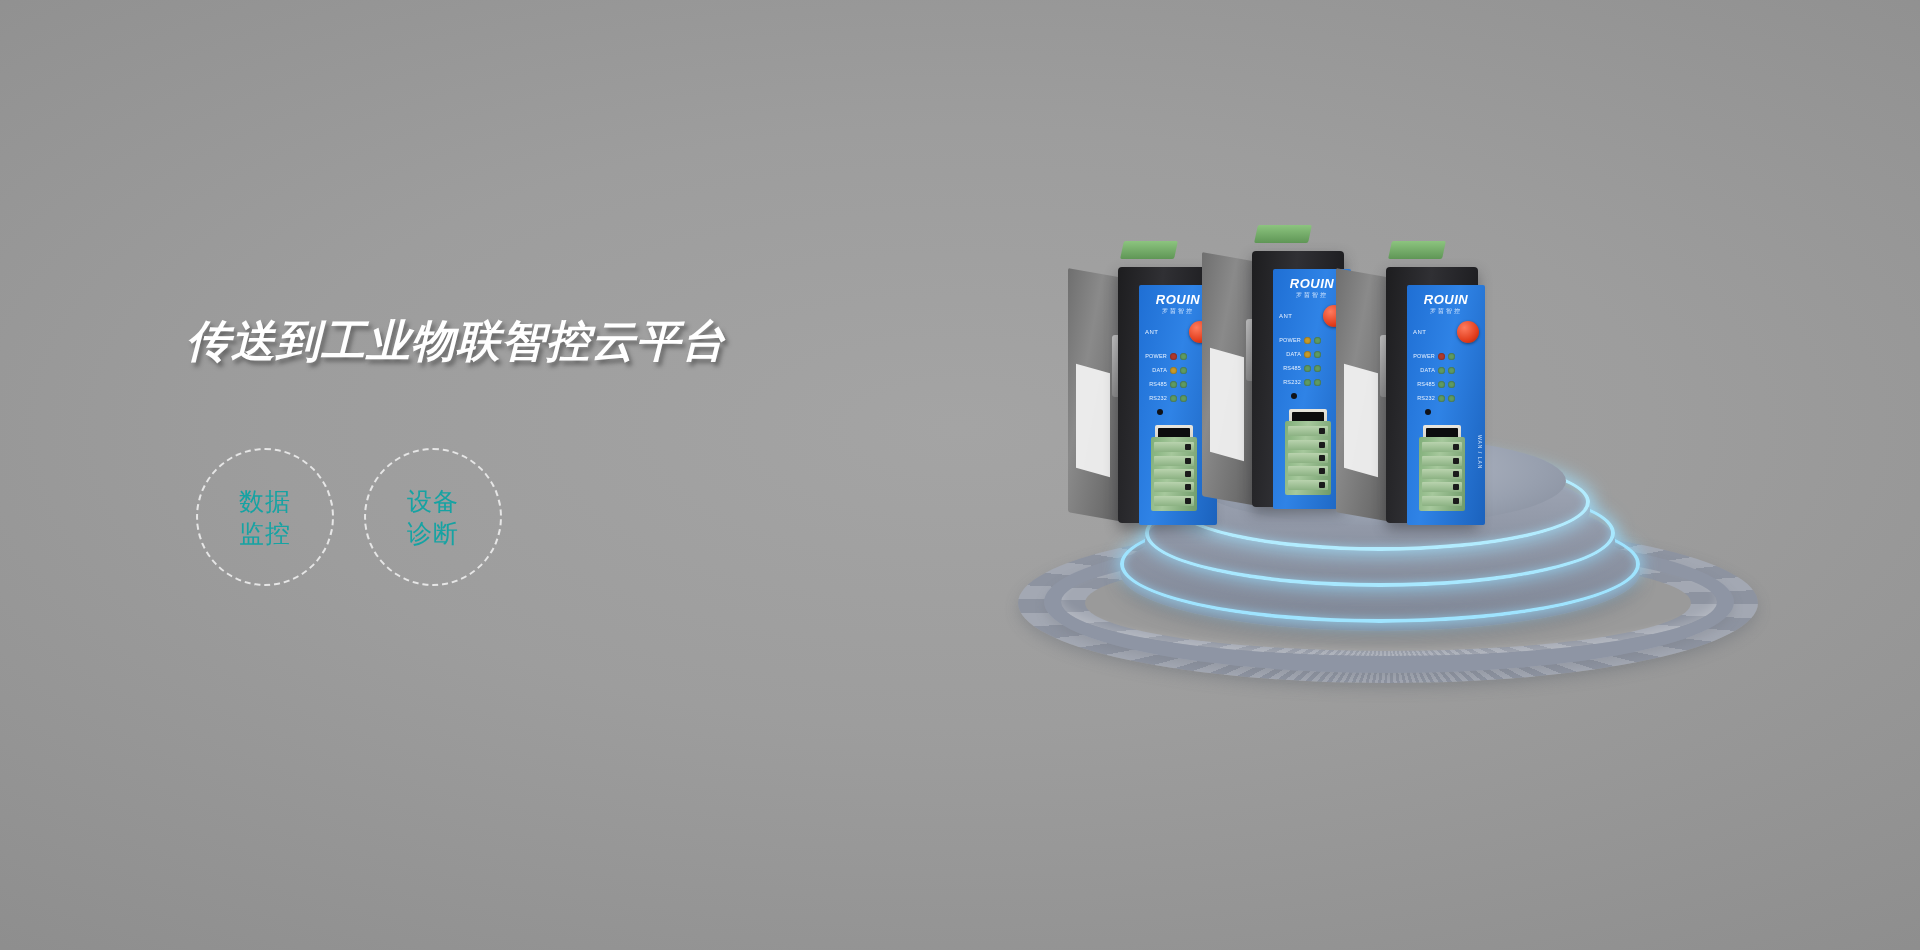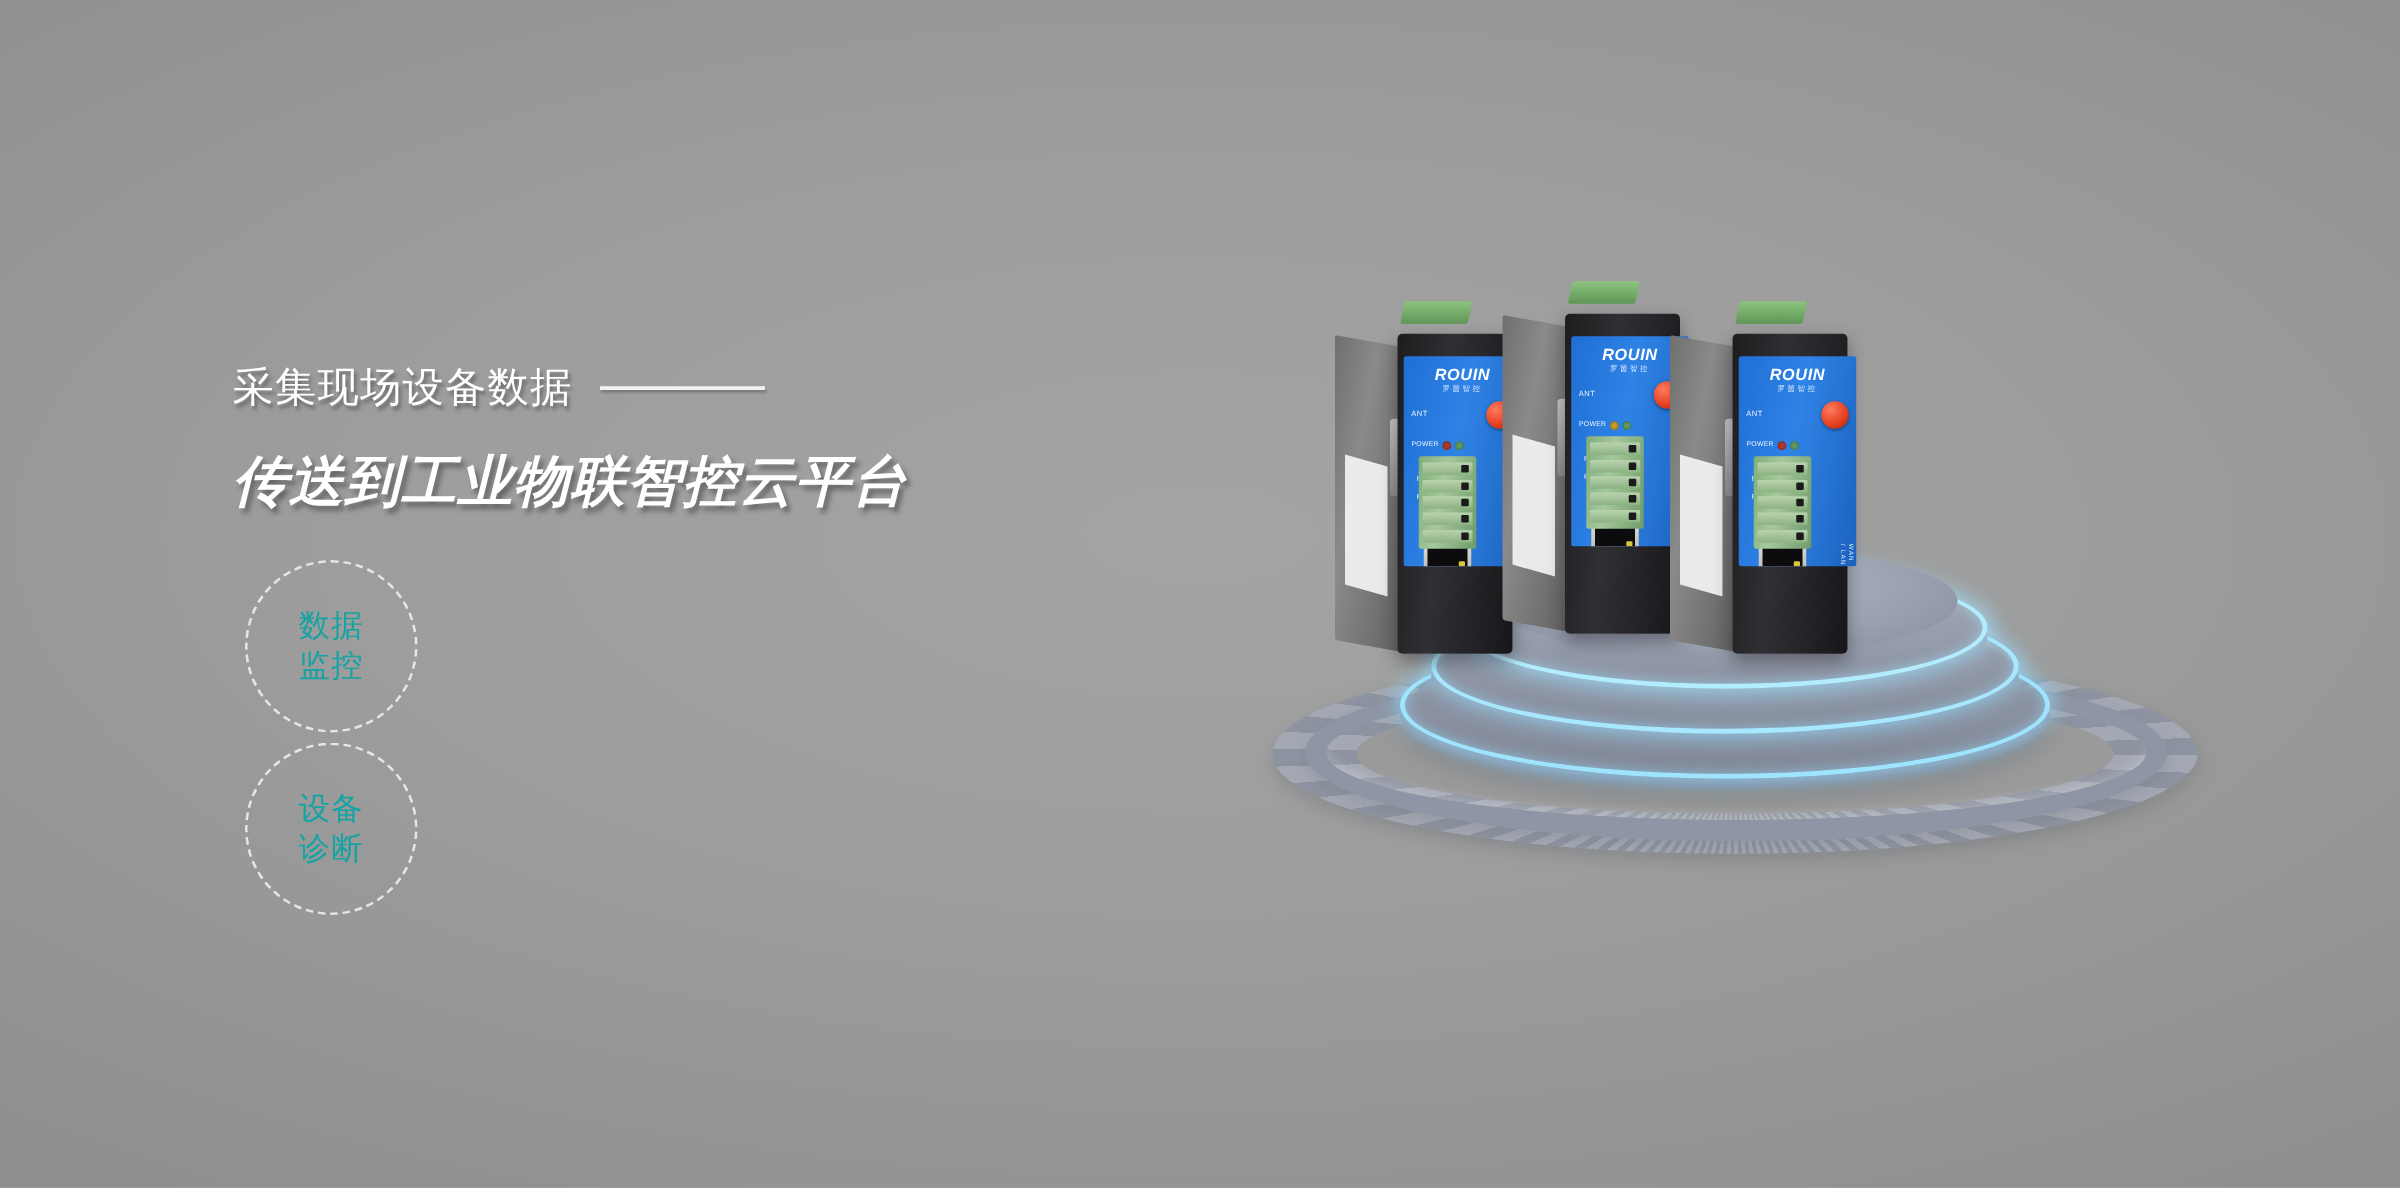--- a/index.html
+++ b/index.html
@@ -56,22 +56,21 @@
     white-space: nowrap;
     text-shadow: 3px 4px 4px rgba(55,55,55,.55);
   }
 
   
   .circles {
     position: absolute;
     left: 196px;
     top: 448px;
     display: flex;
-    gap: 8px;
-    flex-direction: column;
+    gap: 30px;
   }
   .circle {
     width: 134px;
     height: 134px;
     border-radius: 50%;
     border: 2px dashed #e6e6e6;
     display: flex;
     flex-direction: column;
     align-items: center;
     justify-content: center;
@@ -242,28 +241,27 @@
     top: 10px;
     width: 92px;
     height: 256px;
     background: linear-gradient(95deg, #1d1d1f 0%, #303034 40%, #17171a 100%);
     border-radius: 4px;
     box-shadow: 0 6px 14px rgba(40,40,45,.45);
   }
   
   .face {
     position: absolute;
-    left: 5px;
+    left: 21px;
     top: 18px;
     width: 78px;
-    height: 168px;
+    height: 240px;
     background: linear-gradient(100deg, #1f6fd4 0%, #2f83e6 45%, #1b62bd 100%);
     border-radius: 2px;
     overflow: hidden;
-    padding-left: 16px;
   }
   .brand {
     position: absolute;
     top: 7px;
     left: 0;
     width: 100%;
     text-align: center;
     color: #ffffff;
     font-size: 13px;
     font-weight: 700;
@@ -416,24 +414,20 @@
     writing-mode: vertical-rl;
     letter-spacing: 1px;
   }
 </style>
 </head>
 <body>
 
 <div class="banner">
 
   <div class="copy">
-    <div class="headline-row">
-      <div class="headline-1">采集现场设备数据</div>
-      <div class="headline-rule"></div>
-    </div>
     <div class="headline-2">传送到工业物联智控云平台</div>
   </div>
 
   <div class="circles">
     <div class="circle">
       <span>数据</span>
       <span>监控</span>
     </div>
     <div class="circle">
       <span>设备</span>

